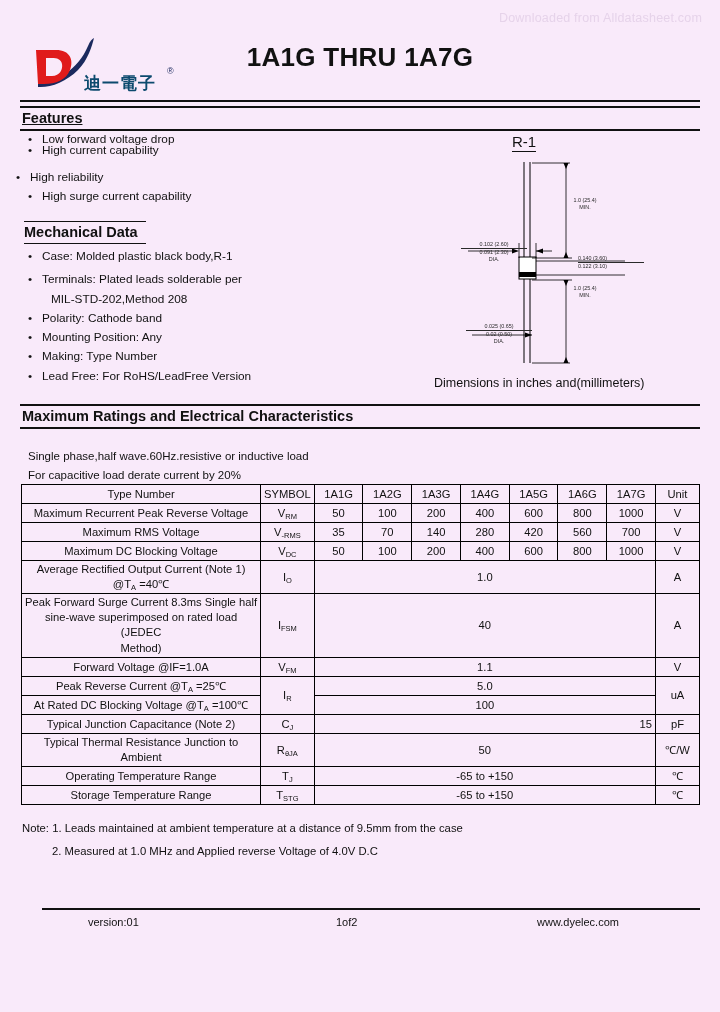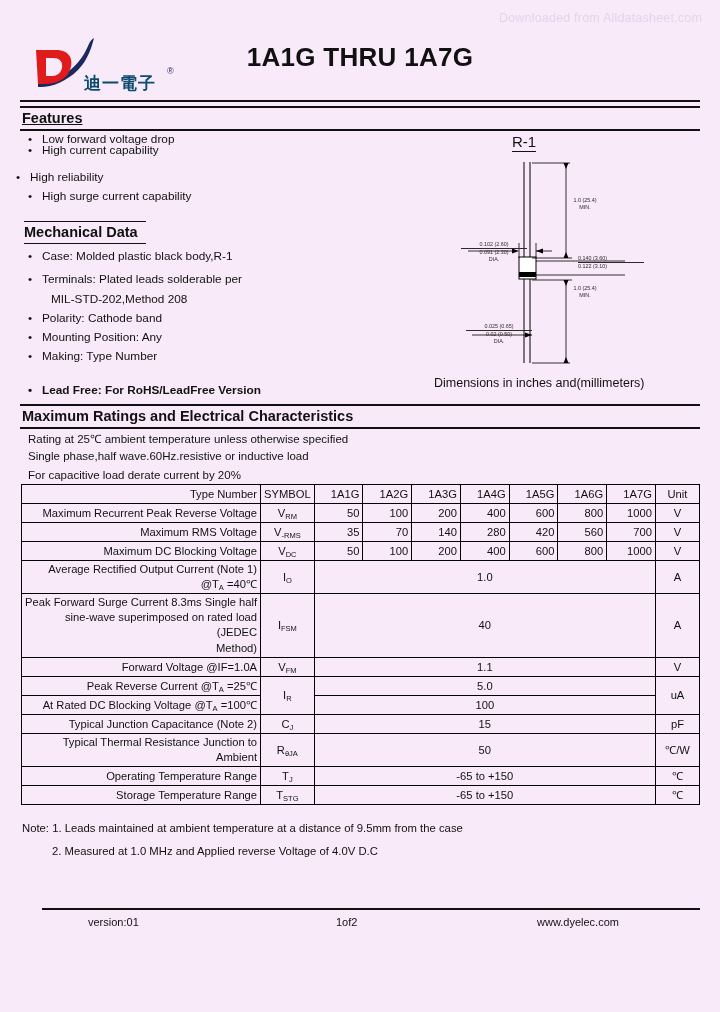--- a/index.html
+++ b/index.html
@@ -90,23 +90,23 @@
     border-collapse:collapse;
     width:679px;
     font-size:11.2px;
   }
   table.spec td{
     border:1px solid #000;
     padding:1px 3px;
     vertical-align:middle;
     height:16px;
   }
-  .c-desc{width:272px;text-align:right;padding-left:5px;}
+  .c-desc{width:272px;text-align:center;padding-left:5px;}
   .c-sym{width:43px;text-align:center;}
-  .c-val{width:45px;text-align:right;margin-top:8px;}
+  .c-val{width:45px;text-align:center;margin-top:8px;}
   .c-unit{width:40px;text-align:center;}
   .hdr td{height:18px;}
   .thickbot td{border-bottom:2.2px solid #000;}
   .tallrow td{height:30px;}
   .row3 td{height:44px;}
   sub{font-size:7.5px;vertical-align:baseline;position:relative;top:2px;}
   .desc2{line-height:1.35;}
 
   
   .note{position:absolute;font-size:11.3px;white-space:nowrap;}
@@ -147,21 +147,21 @@
   <div class="hr-thin" style="left:24px;top:221px;width:122px;"></div>
   <div class="sec-head" style="left:24px;top:224px;">Mechanical Data</div>
   <div class="hr-thin" style="left:24px;top:243px;width:122px;"></div>
 
   <div class="bullet" style="left:28px;top:249px;"><span class="dot">•</span><span>Case: Molded  plastic black body,R-1</span></div>
   <div class="bullet" style="left:28px;top:272px;"><span class="dot">•</span><span>Terminals: Plated leads solderable per</span></div>
   <div class="cont" style="left:51px;top:292px;">MIL-STD-202,Method 208</div>
   <div class="bullet" style="left:28px;top:311px;"><span class="dot">•</span><span>Polarity: Cathode band</span></div>
   <div class="bullet" style="left:28px;top:330px;"><span class="dot">•</span><span>Mounting Position: Any</span></div>
   <div class="bullet" style="left:28px;top:349px;"><span class="dot">•</span><span>Making: Type Number</span></div>
-  <div class="bullet" style="left:28px;top:383px;font-weight:bold;"><span class="dot">•</span><span>Lead Free: For RoHS/LeadFree Version</span></div>
+  <div class="bullet" style="left:28px;top:369px;"><span class="dot">•</span><span>Lead Free: For RoHS/LeadFree Version</span></div>
 
   <div class="pkg-title">R-1</div>
 
   <svg class="drawing" width="290" height="255" viewBox="0 0 290 255">
 
     <line x1="104" y1="37" x2="104" y2="238" stroke="#000" stroke-width="1"></line>
     <line x1="110" y1="37" x2="110" y2="238" stroke="#000" stroke-width="1"></line>
 
     <rect x="99" y="132" width="17" height="22" fill="#ffffff" stroke="#000" stroke-width="1"></rect>
 
@@ -219,21 +219,20 @@
     <span>0.02 (0.50)</span><br>
     <span>DIA.</span>
   </div>
 
   <div class="dim-caption">Dimensions in inches and(millimeters)</div>
 
   <div class="hr-thick" style="left:20px;top:404px;width:680px;"></div>
   <div class="rat-head">Maximum Ratings and Electrical Characteristics</div>
   <div class="hr-thick" style="left:20px;top:427px;width:680px;"></div>
 
-  <div class="rat-line" style="left:28px;top:431px;">Rating at 25℃ ambient temperature unless otherwise specified</div>
   <div class="rat-line" style="left:28px;top:450px;">Single phase,half wave.60Hz.resistive or inductive load</div>
   <div class="rat-line" style="left:28px;top:469px;">For capacitive load derate current by 20%</div>
 
   <table class="spec">
     <tbody>
       <tr class="hdr">
         <td class="c-desc">Type Number</td>
         <td class="c-sym">SYMBOL</td>
         <td class="c-val">1A1G</td>
         <td class="c-val">1A2G</td>
@@ -319,21 +318,21 @@
         <td class="c-unit" rowspan="2">uA</td>
       </tr>
       <tr class="thickbot">
         <td class="c-desc"><span>At Rated DC Blocking Voltage @T</span><sub>A</sub><span> =100℃</span></td>
         <td colspan="7" style="text-align:center;">100</td>
       </tr>
 
       <tr>
         <td class="c-desc">Typical Junction Capacitance (Note 2)</td>
         <td class="c-sym"><span>C</span><sub>J</sub></td>
-        <td colspan="7" style="text-align:center;">15</td>
+        <td colspan="7" style="text-align:right;">15</td>
         <td class="c-unit">pF</td>
       </tr>
 
       <tr class="tallrow">
         <td class="c-desc desc2">
           <span>Typical Thermal Resistance Junction to</span><br>
           <span>Ambient</span>
         </td>
         <td class="c-sym"><span>R</span><sub>θJA</sub></td>
         <td colspan="7" style="text-align:center;">50</td>

